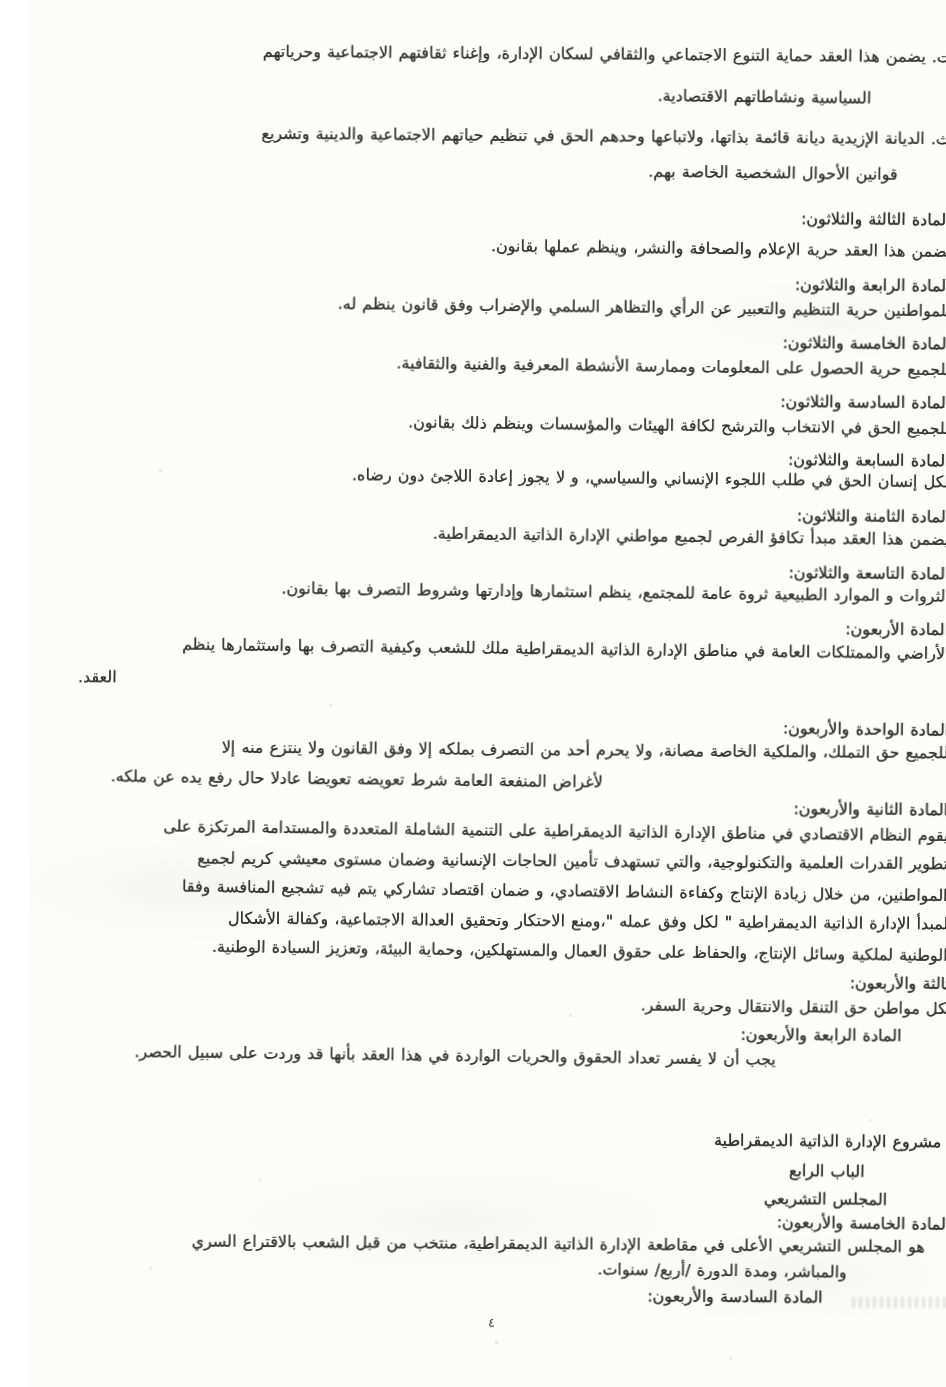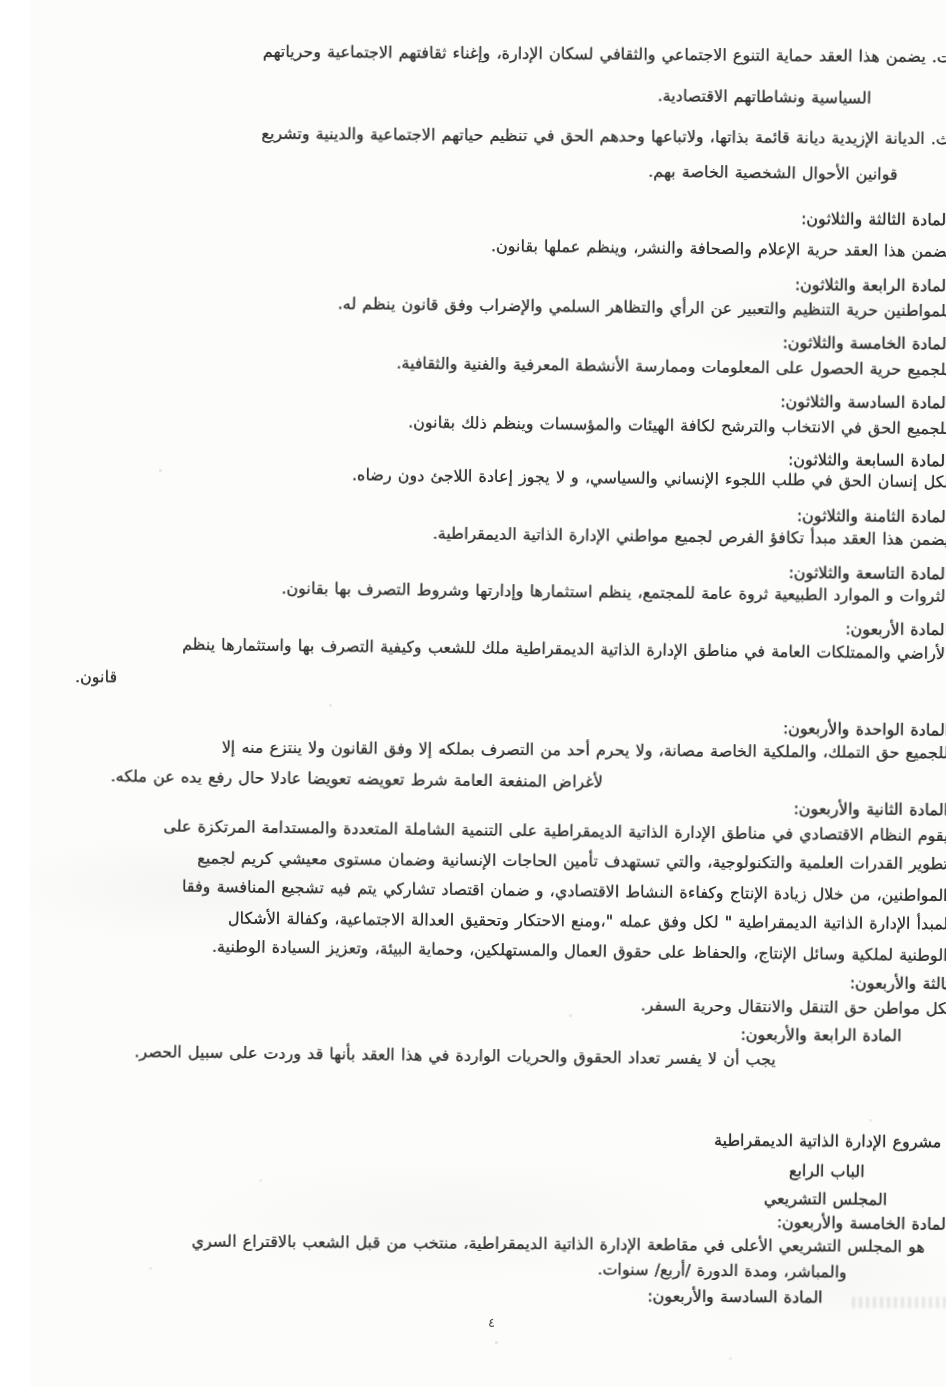--- a/index.html
+++ b/index.html
@@ -107,21 +107,21 @@
       <div class="line heading" style="top: 393px; right: 24px;">المادة السادسة والثلاثون:</div>
       <div class="line body" style="top: 417px; right: 24px;">للجميع الحق في الانتخاب والترشح لكافة الهيئات والمؤسسات وينظم ذلك بقانون.</div>
       <div class="line heading" style="top: 451px; right: 24px;">المادة السابعة والثلاثون:</div>
       <div class="line body" style="top: 470px; right: 24px;">لكل إنسان الحق في طلب اللجوء الإنساني والسياسي، و لا يجوز إعادة اللاجئ دون رضاه.</div>
       <div class="line heading" style="top: 507px; right: 24px;">المادة الثامنة والثلاثون:</div>
       <div class="line body" style="top: 528px; right: 24px;">يضمن هذا العقد مبدأ تكافؤ الفرص لجميع مواطني الإدارة الذاتية الديمقراطية.</div>
       <div class="line heading" style="top: 564px; right: 24px;">المادة التاسعة والثلاثون:</div>
       <div class="line body" style="top: 584px; right: 24px;">الثروات و الموارد الطبيعية ثروة عامة للمجتمع، ينظم استثمارها وإدارتها وشروط التصرف بها بقانون.</div>
       <div class="line heading" style="top: 620px; right: 24px;">المادة الأربعون:</div>
       <div class="line body" style="top: 641px; right: 24px;">الأراضي والممتلكات العامة في مناطق الإدارة الذاتية الديمقراطية ملك للشعب وكيفية التصرف بها واستثمارها ينظم</div>
-      <div class="line body" style="top: 671px; right: 856px;">قانون.</div>
+      <div class="line body" style="top: 671px; right: 856px;">العقد.</div>
       <div class="line heading" style="top: 720px; right: 24px;">المادة الواحدة والأربعون:</div>
       <div class="line body" style="top: 742px; right: 24px;">للجميع حق التملك، والملكية الخاصة مصانة، ولا يحرم أحد من التصرف بملكه إلا وفق القانون ولا ينتزع منه إلا</div>
       <div class="line body" style="top: 772px; right: 370px;">لأغراض المنفعة العامة شرط تعويضه تعويضا عادلا حال رفع يده عن ملكه.</div>
       <div class="line heading" style="top: 800px; right: 24px;">المادة الثانية والأربعون:</div>
       <div class="line body" style="top: 823px; right: 24px;">يقوم النظام الاقتصادي في مناطق الإدارة الذاتية الديمقراطية على التنمية الشاملة المتعددة والمستدامة المرتكزة على</div>
       <div class="line body" style="top: 853px; right: 24px;">تطوير القدرات العلمية والتكنولوجية، والتي تستهدف تأمين الحاجات الإنسانية وضمان مستوى معيشي كريم لجميع</div>
       <div class="line body" style="top: 883px; right: 24px;">المواطنين، من خلال زيادة الإنتاج وكفاءة النشاط الاقتصادي، و ضمان اقتصاد تشاركي يتم فيه تشجيع المنافسة وفقا</div>
       <div class="line body" style="top: 913px; right: 24px;">لمبدأ الإدارة الذاتية الديمقراطية " لكل وفق عمله "،ومنع الاحتكار وتحقيق العدالة الاجتماعية، وكفالة الأشكال</div>
       <div class="line body" style="top: 943px; right: 24px;">الوطنية لملكية وسائل الإنتاج، والحفاظ على حقوق العمال والمستهلكين، وحماية البيئة، وتعزيز السيادة الوطنية.</div>
       <div class="line heading" style="top: 974px; right: 12px;">الثالثة والأربعون:</div>

